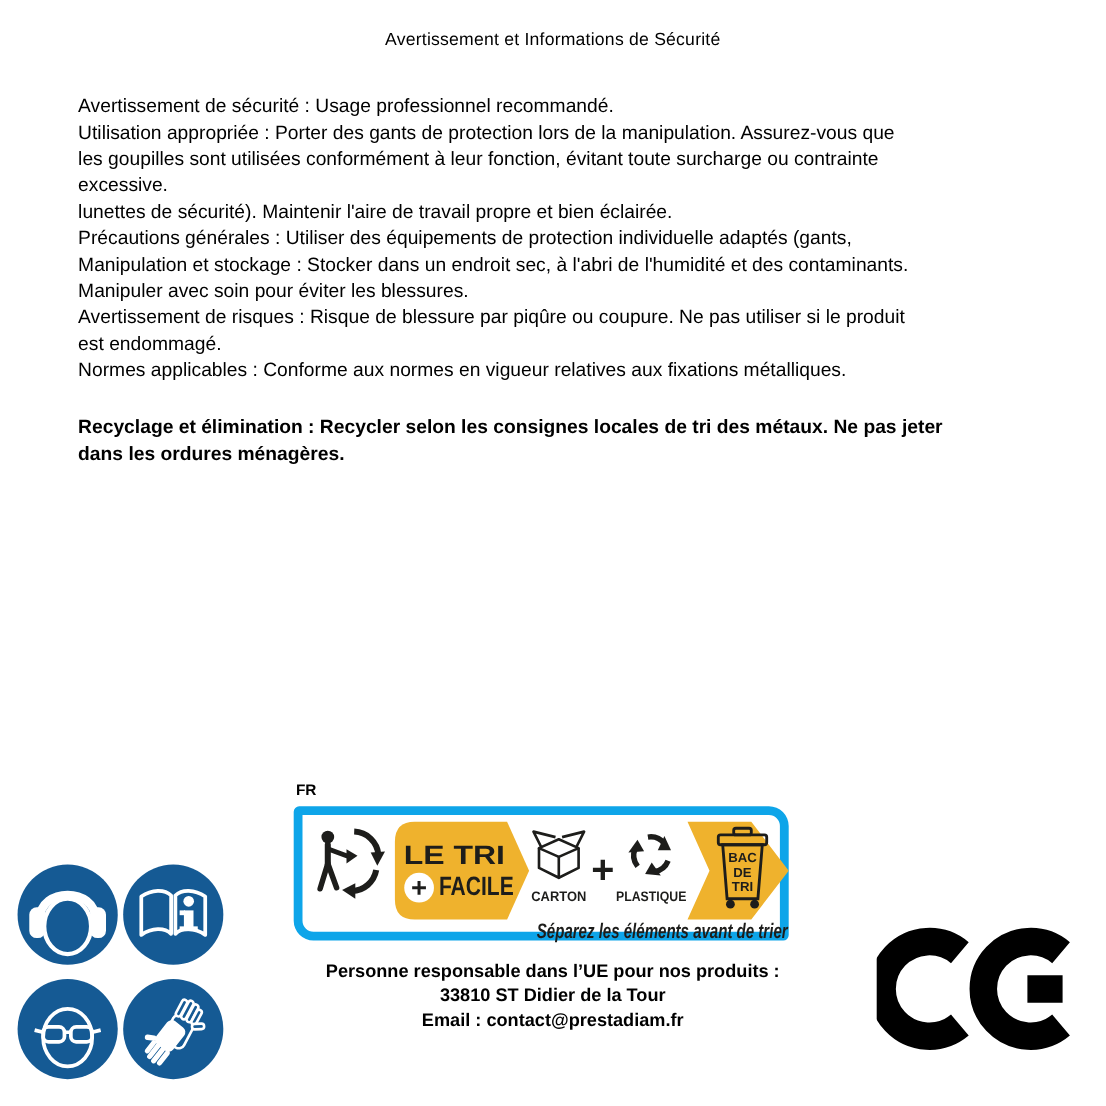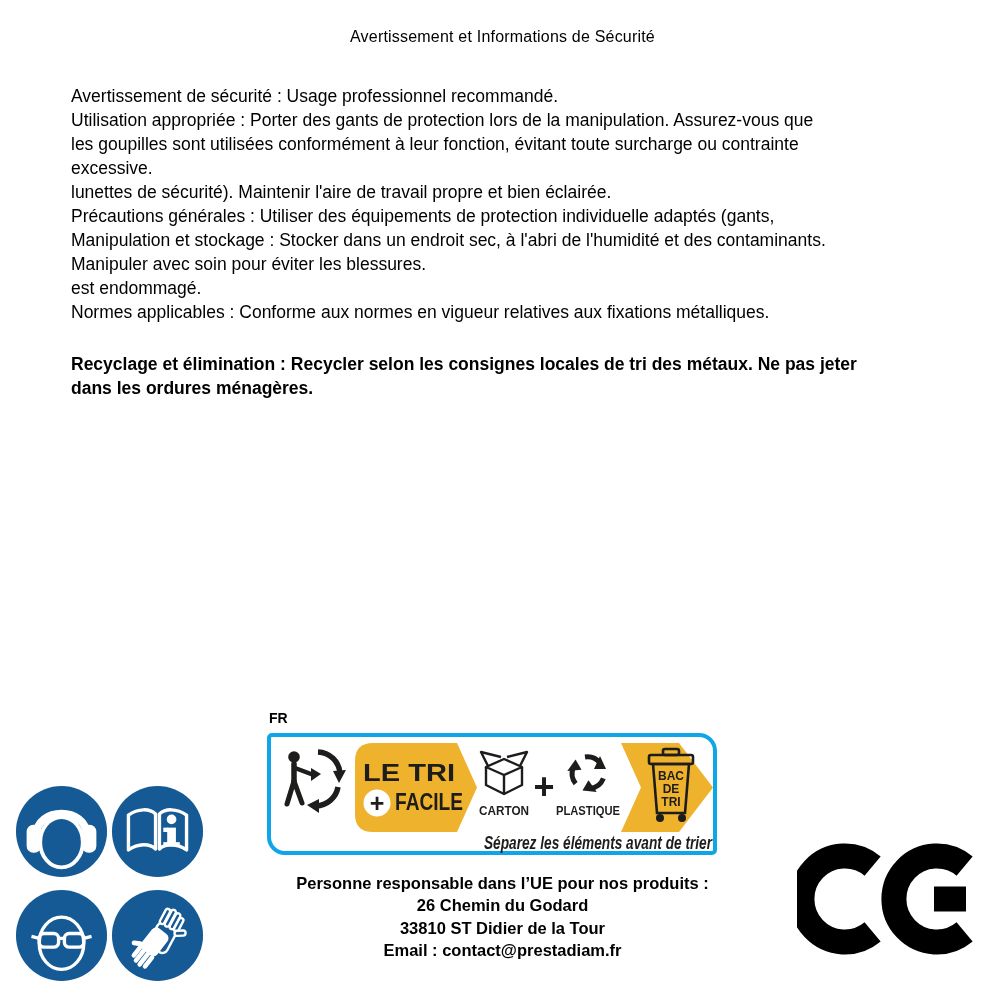--- a/index.html
+++ b/index.html
@@ -5,21 +5,21 @@
   html,body{margin:0;padding:0;background:#fff;}
   .page{position:relative;width:1005px;height:1005px;background:#ffffff;overflow:hidden;
         font-family:"Liberation Sans",sans-serif;color:#000;}
   .doc-title{position:absolute;top:28px;left:0;width:100%;text-align:center;
              font-size:16px;font-weight:normal;letter-spacing:.2px;}
   .body-text{position:absolute;left:71px;top:84px;font-size:17.5px;line-height:24px;}
   .body-text .line{white-space:nowrap;}
   .recycle-par{margin-top:28px;font-weight:bold;}
   .fr-label{position:absolute;left:269px;top:710px;font-size:14px;font-weight:bold;}
   .sort-box{position:absolute;left:267px;top:733px;width:450px;height:122px;
-            border:4px solid #0ea5e9;border-radius:5px 18px 5px 18px;background:#fff;box-sizing:border-box;}
+            border:8px solid #0ea5e9;border-radius:5px 18px 5px 18px;background:#fff;box-sizing:border-box;}
   .sort-box svg{display:block;}
   .picto{position:absolute;width:93px;height:93px;}
   .picto.p1{left:15px;top:785px;} .picto.p2{left:111px;top:785px;}
   .picto.p3{left:15px;top:889px;} .picto.p4{left:111px;top:889px;}
   .ce{position:absolute;left:797px;top:842px;}
 </style>
 </head>
 <body>
 
 <div class="page">
@@ -28,20 +28,21 @@
 
   <div class="body-text">
     <div class="line">Avertissement de sécurité : Usage professionnel recommandé.</div>
     <div class="line">Utilisation appropriée : Porter des gants de protection lors de la manipulation. Assurez-vous que</div>
     <div class="line">les goupilles sont utilisées conformément à leur fonction, évitant toute surcharge ou contrainte</div>
     <div class="line">excessive.</div>
     <div class="line">lunettes de sécurité). Maintenir l'aire de travail propre et bien éclairée.</div>
     <div class="line">Précautions générales : Utiliser des équipements de protection individuelle adaptés (gants,</div>
     <div class="line">Manipulation et stockage : Stocker dans un endroit sec, à l'abri de l'humidité et des contaminants.</div>
     <div class="line">Manipuler avec soin pour éviter les blessures.</div>
+    <div class="line">Avertissement de risques : Risque de blessure par piqûre ou coupure. Ne pas utiliser si le produit</div>
     <div class="line">est endommagé.</div>
     <div class="line">Normes applicables : Conforme aux normes en vigueur relatives aux fixations métalliques.</div>
     <div class="recycle-par">
       <div class="line">Recyclage et élimination : Recycler selon les consignes locales de tri des métaux. Ne pas jeter</div>
       <div class="line">dans les ordures ménagères.</div>
     </div>
   </div>
 
   <div class="fr-label">FR</div>
 
@@ -151,21 +152,20 @@
       <rect x="-11" y="-22" width="5.2" height="18" rx="2.6"></rect>
       <rect x="-5" y="-24" width="5.2" height="20" rx="2.6"></rect>
       <rect x="1" y="-23" width="5.2" height="19" rx="2.6"></rect>
       <rect x="6.5" y="-20" width="5" height="16" rx="2.5"></rect>
       <rect x="8" y="-4" width="12" height="5.5" rx="2.7" transform="rotate(-30 8 -4)"></rect>
     </g>
   </svg>
 
   <div style="position:absolute;left:0;top:872px;width:1005px;text-align:center;font-size:16.5px;font-weight:bold;line-height:22.3px;">
     <div>Personne responsable dans l’UE pour nos produits :</div>
-    <div>26 Chemin du Godard</div>
     <div>33810 ST Didier de la Tour</div>
     <div>Email : contact@prestadiam.fr</div>
   </div>
 
   <svg class="ce" width="190" height="114" viewBox="0 0 190 114">
     <path d="M75.6,24.1 A43,43 0 1 0 75.6,89.9" fill="none" stroke="#000" stroke-width="25"></path>
     <path d="M167.6,24.1 A43,43 0 1 0 167.6,89.9" fill="none" stroke="#000" stroke-width="25"></path>
     <path d="M137,57 H169" fill="none" stroke="#000" stroke-width="25"></path>
   </svg>
 

